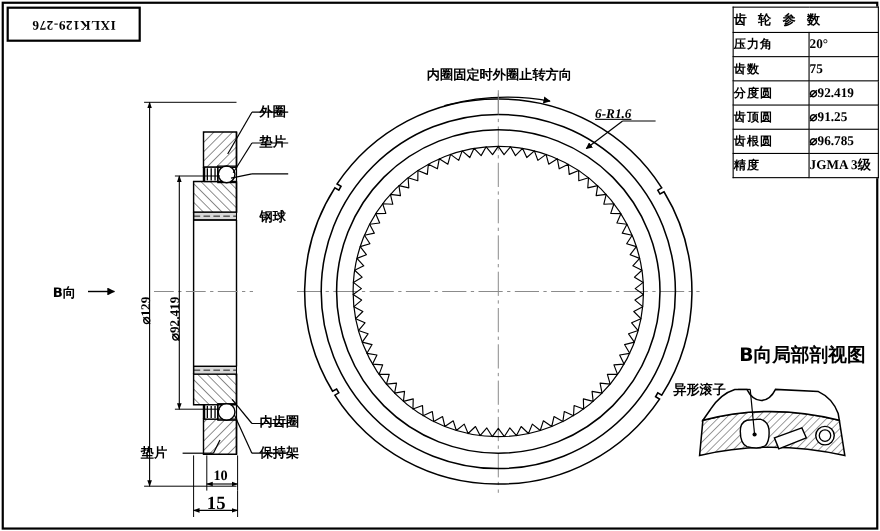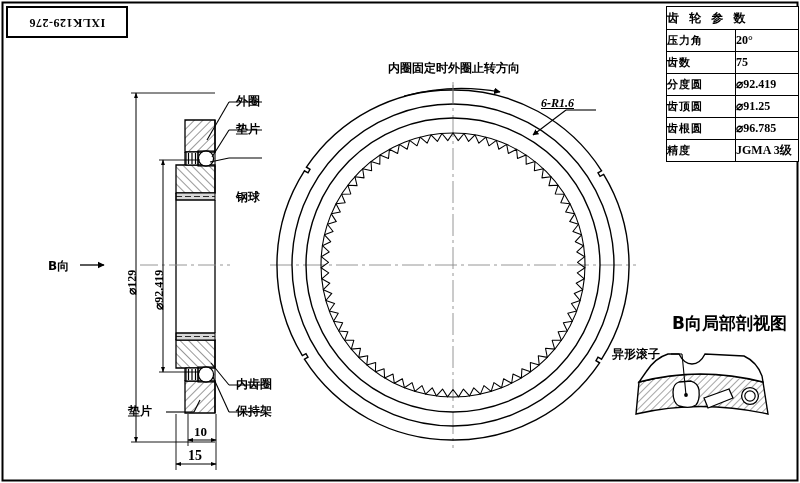--- a/index.html
+++ b/index.html
@@ -335,28 +335,28 @@
   </table>
 
   <div class="lbl cn" style="left:388px; top:62px; font-size:12px;">内圈固定时外圈止转方向</div>
 
   <div class="lbl num u" style="left:541px; top:97px; font-size:12px;">6-R1.6</div>
 
   <div class="lbl cn" style="left:236px; top:95px; font-size:12px;">外圈</div>
   <div class="lbl cn" style="left:236px; top:123px; font-size:12px;">垫片</div>
   <div class="lbl cn" style="left:236px; top:151px; font-size:12px;margin-top:40px;">钢球</div>
 
-  <div class="lbl cn" style="left:236px; top:378px; font-size:12px;">内齿圈</div>
+  <div class="lbl cn" style="left:236px; top:378px; font-size:12px;font-family:Liberation Mono, monospace;">内齿圈</div>
   <div class="lbl cn" style="left:236px; top:405px; font-size:12px;">保持架</div>
   <div class="lbl cn" style="left:128px; top:405px; font-size:12px;">垫片</div>
 
   <div class="lbl cn" style="left:48px; top:260px; font-size:12px;">B向</div>
 
   <div class="lbl num vert-rot" style="left:126px; top:295px; font-size:12px;">⌀129</div>
   <div class="lbl num vert-rot" style="left:153px; top:310px; font-size:12px;">⌀92.419</div>
 
   <div class="lbl num" style="left:194px; top:425px; font-size:13px;">10</div>
-  <div class="lbl num" style="left:188px; top:449px; font-size:14px;">15</div>
+  <div class="lbl num" style="left:188px; top:449px; font-size:17px;">15</div>
 
   <div class="lbl cn" style="left:672px; top:315px; font-size:17px;">B向局部剖视图</div>
   <div class="lbl cn" style="left:612px; top:348px; font-size:12px;">异形滚子</div>
 
 </div>
 
 </body></html>

